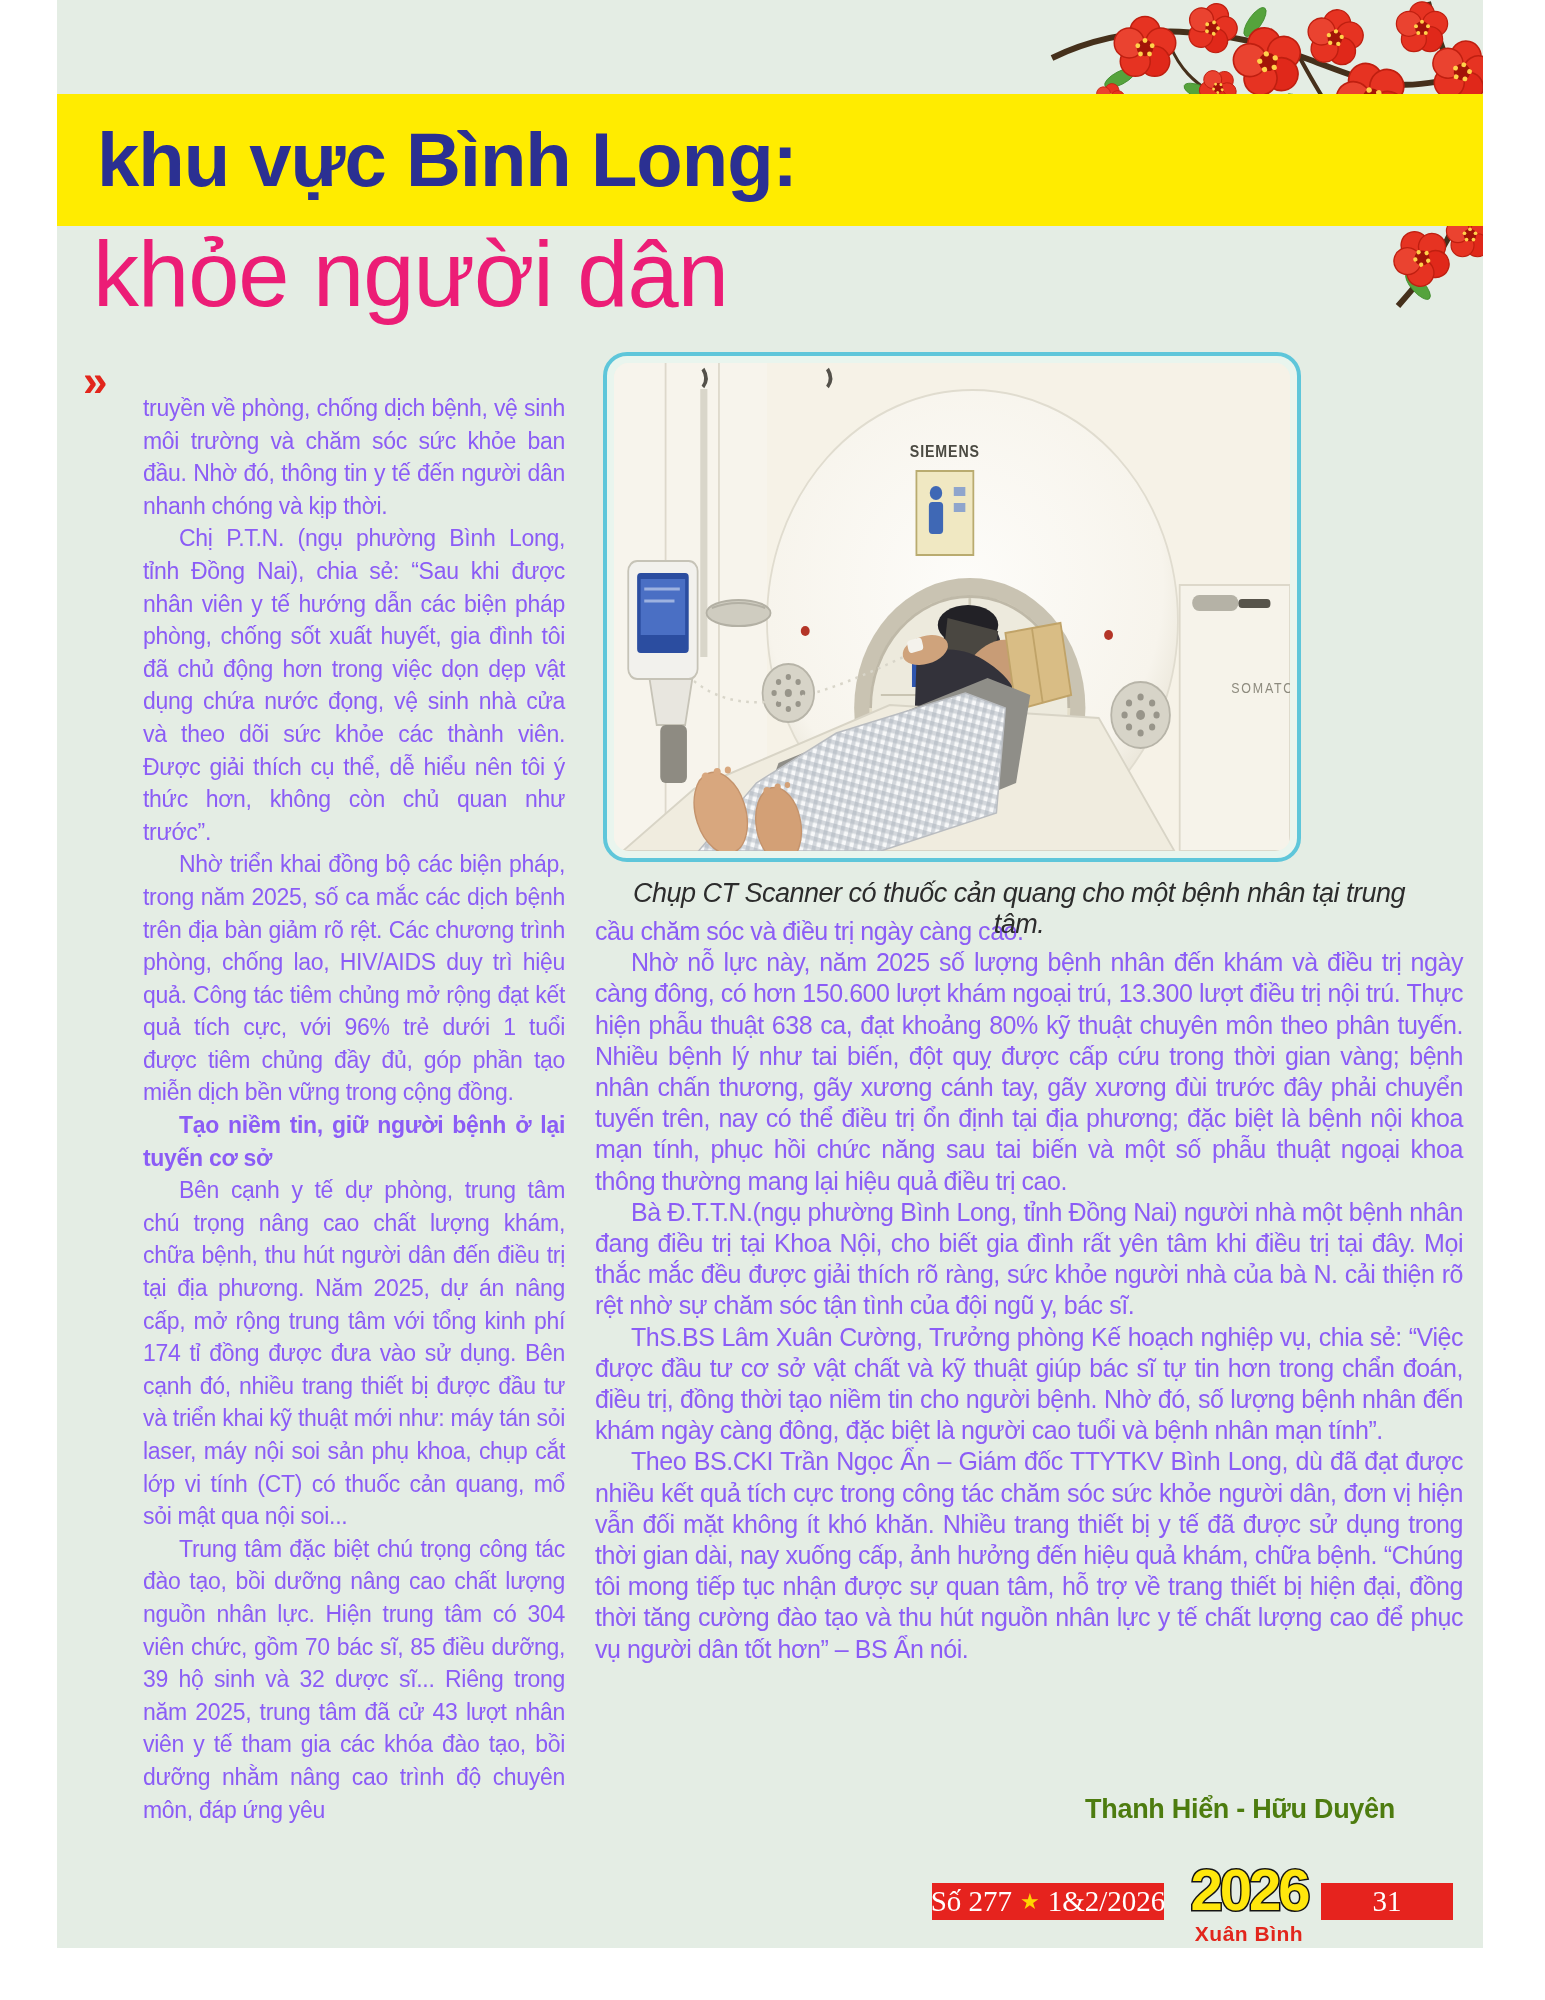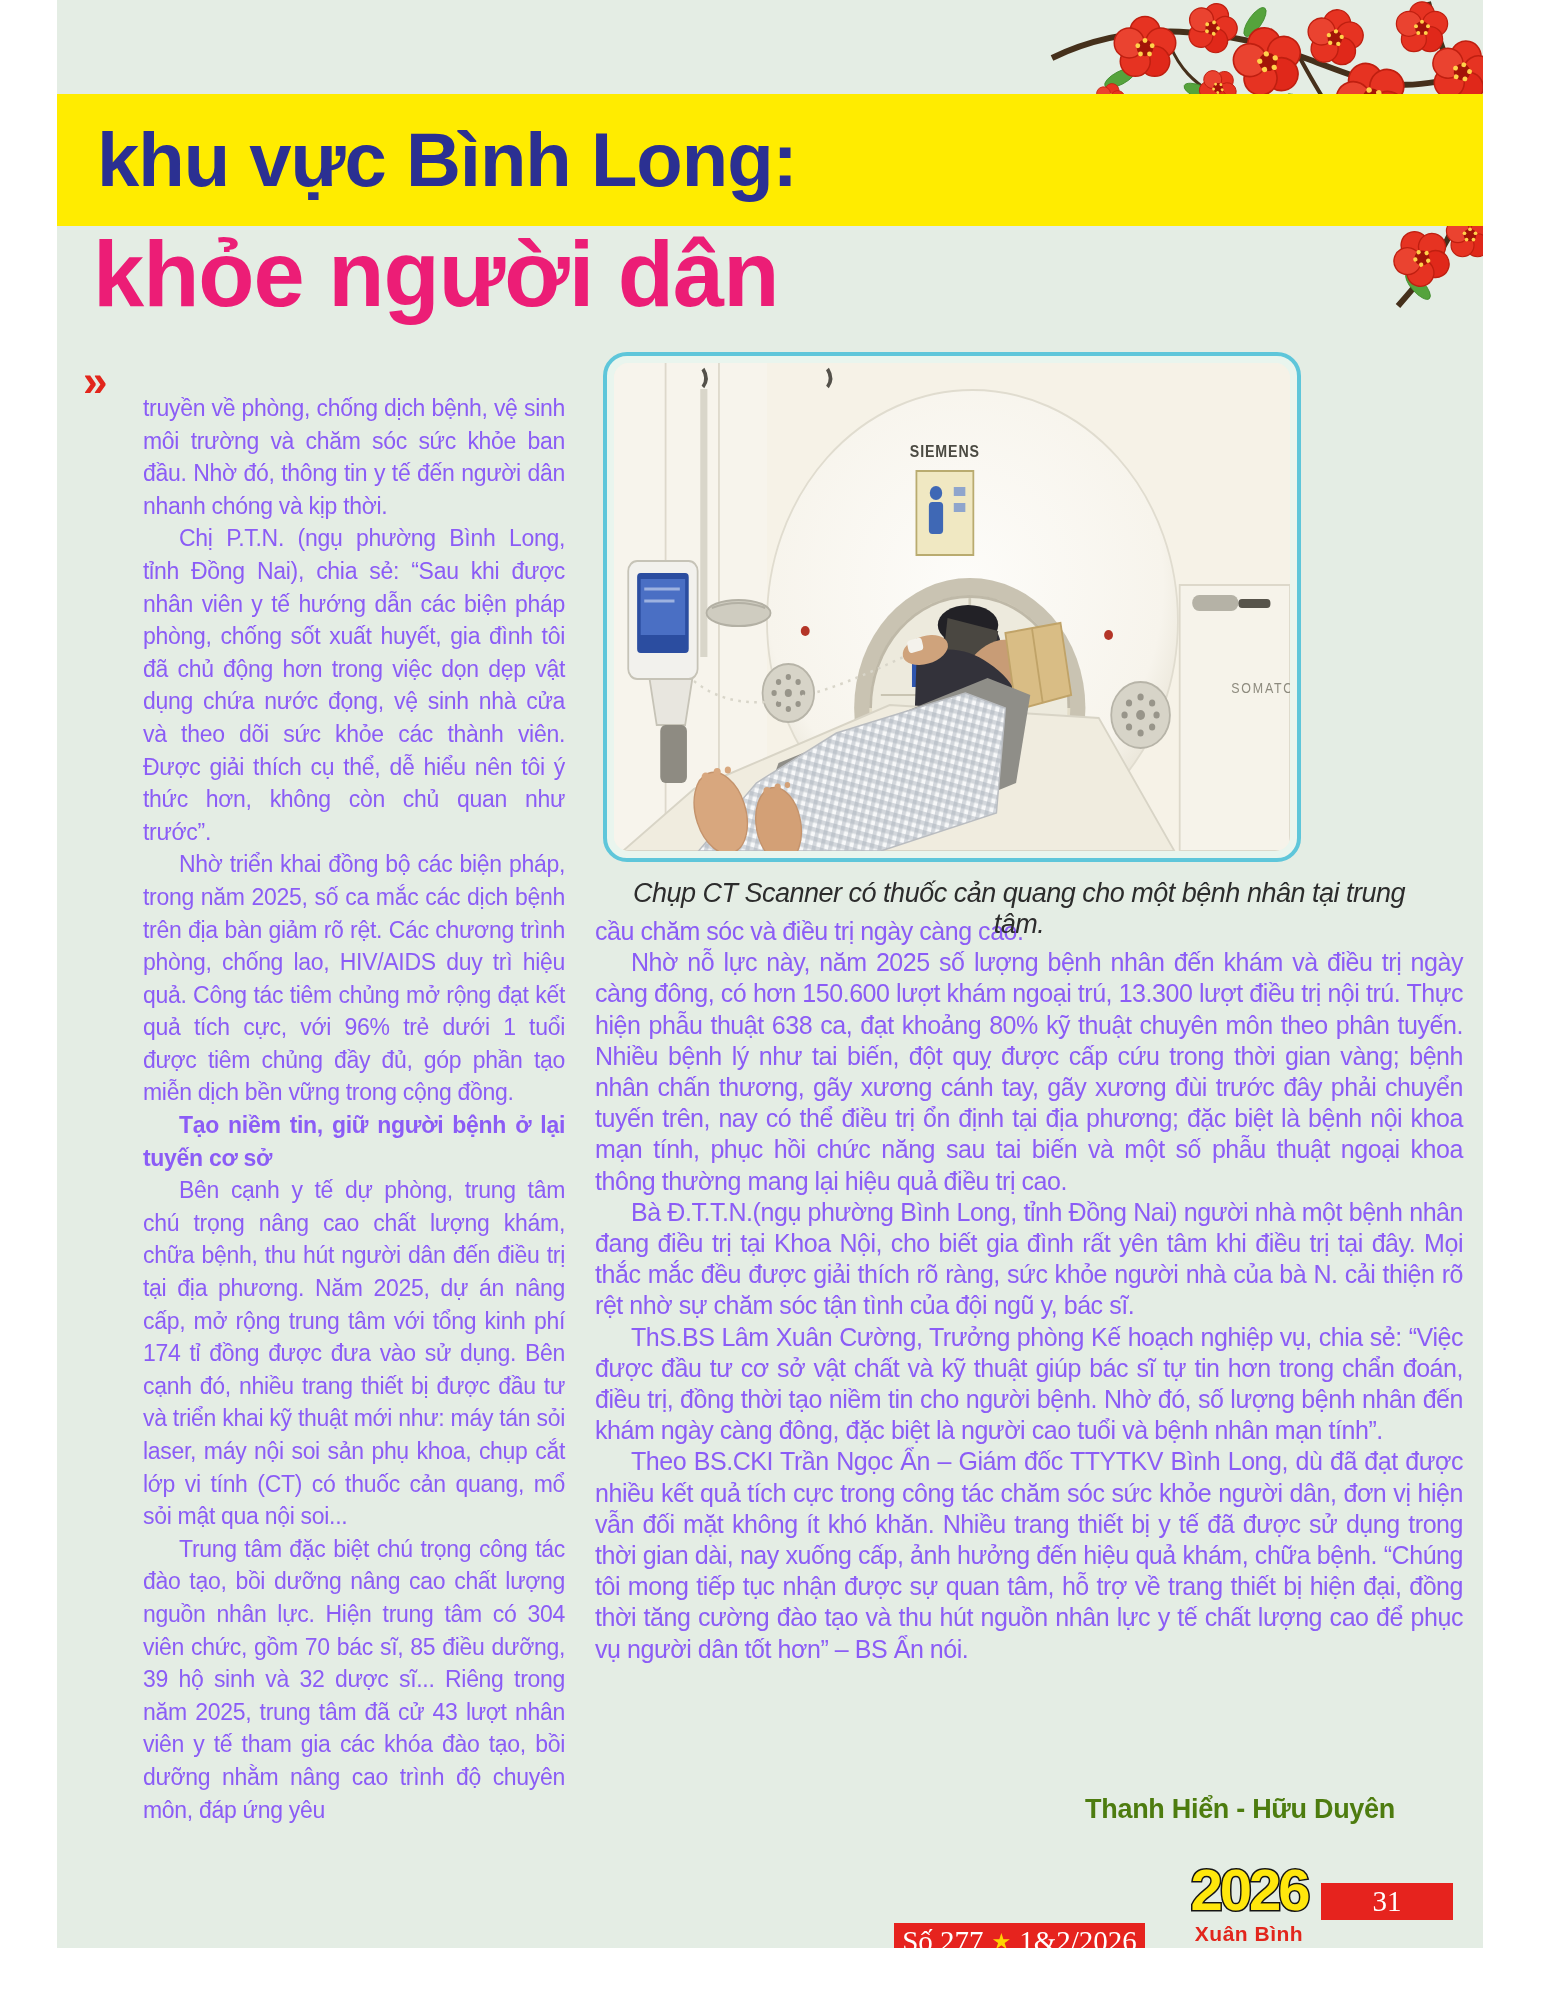--- a/index.html
+++ b/index.html
@@ -13,21 +13,21 @@
     background:#e4ede4;overflow:hidden;
   }
   
   .yellow-band{position:absolute;left:0;top:94px;width:100%;height:132px;background:#ffec00;}
   .kicker{
     position:absolute;left:40px;top:94px;height:132px;line-height:132px;
     font-size:76px;font-weight:800;color:#2b3092;letter-spacing:-1px;white-space:nowrap;
   }
   .main-title{
     position:absolute;left:36px;top:222px;
-    font-size:92px;font-weight:700;color:#ec1d76;letter-spacing:-1px;white-space:nowrap;
+    font-size:92px;font-weight:400;color:#ec1d76;letter-spacing:-1px;white-space:nowrap;
   }
   .lead-marker{
     position:absolute;left:26px;top:356px;font-size:44px;font-weight:800;color:#e2261c;
   }
   .flowers{position:absolute;left:993px;top:0;width:433px;height:318px;}
   
   .col{position:absolute;color:#8b5cf6;}
   #left-col{left:86px;top:392px;width:422px;font-size:23px;line-height:32.6px;letter-spacing:-0.3px;}
   #right-col{left:538px;top:916px;width:868px;font-size:25px;line-height:31.2px;letter-spacing:-0.45px;}
   .para{margin:0;text-align:justify;}
@@ -47,21 +47,21 @@
   .caption{
     position:absolute;left:546px;top:878px;width:782px;text-align:center;
     font-size:27px;font-style:italic;color:#2c2c2c;letter-spacing:-0.5px;margin-left:25px;
   }
   
   .footer-band{
     position:absolute;top:1883px;height:37px;background:#e6231e;color:#ffffff;
     font-family:"Liberation Serif","DejaVu Serif",serif;font-size:29px;
     display:flex;align-items:center;justify-content:center;white-space:nowrap;
   }
-  #band-issue{left:837px;width:251px;margin-top:40px;}
+  #band-issue{left:875px;width:232px;}
   #band-page{left:1264px;width:132px;}
   .band-star{color:#ffd400;font-size:22px;margin:0 8px;font-family:"DejaVu Sans",sans-serif;}
   .logo-2026{position:absolute;left:1124px;top:1858px;width:136px;height:66px;}
   .logo-sub{
     position:absolute;left:1116px;top:1922px;width:152px;text-align:center;
     font-size:21px;font-weight:800;color:#e2261c;letter-spacing:0.5px;
   }
 </style>
 </head>
 <body>

